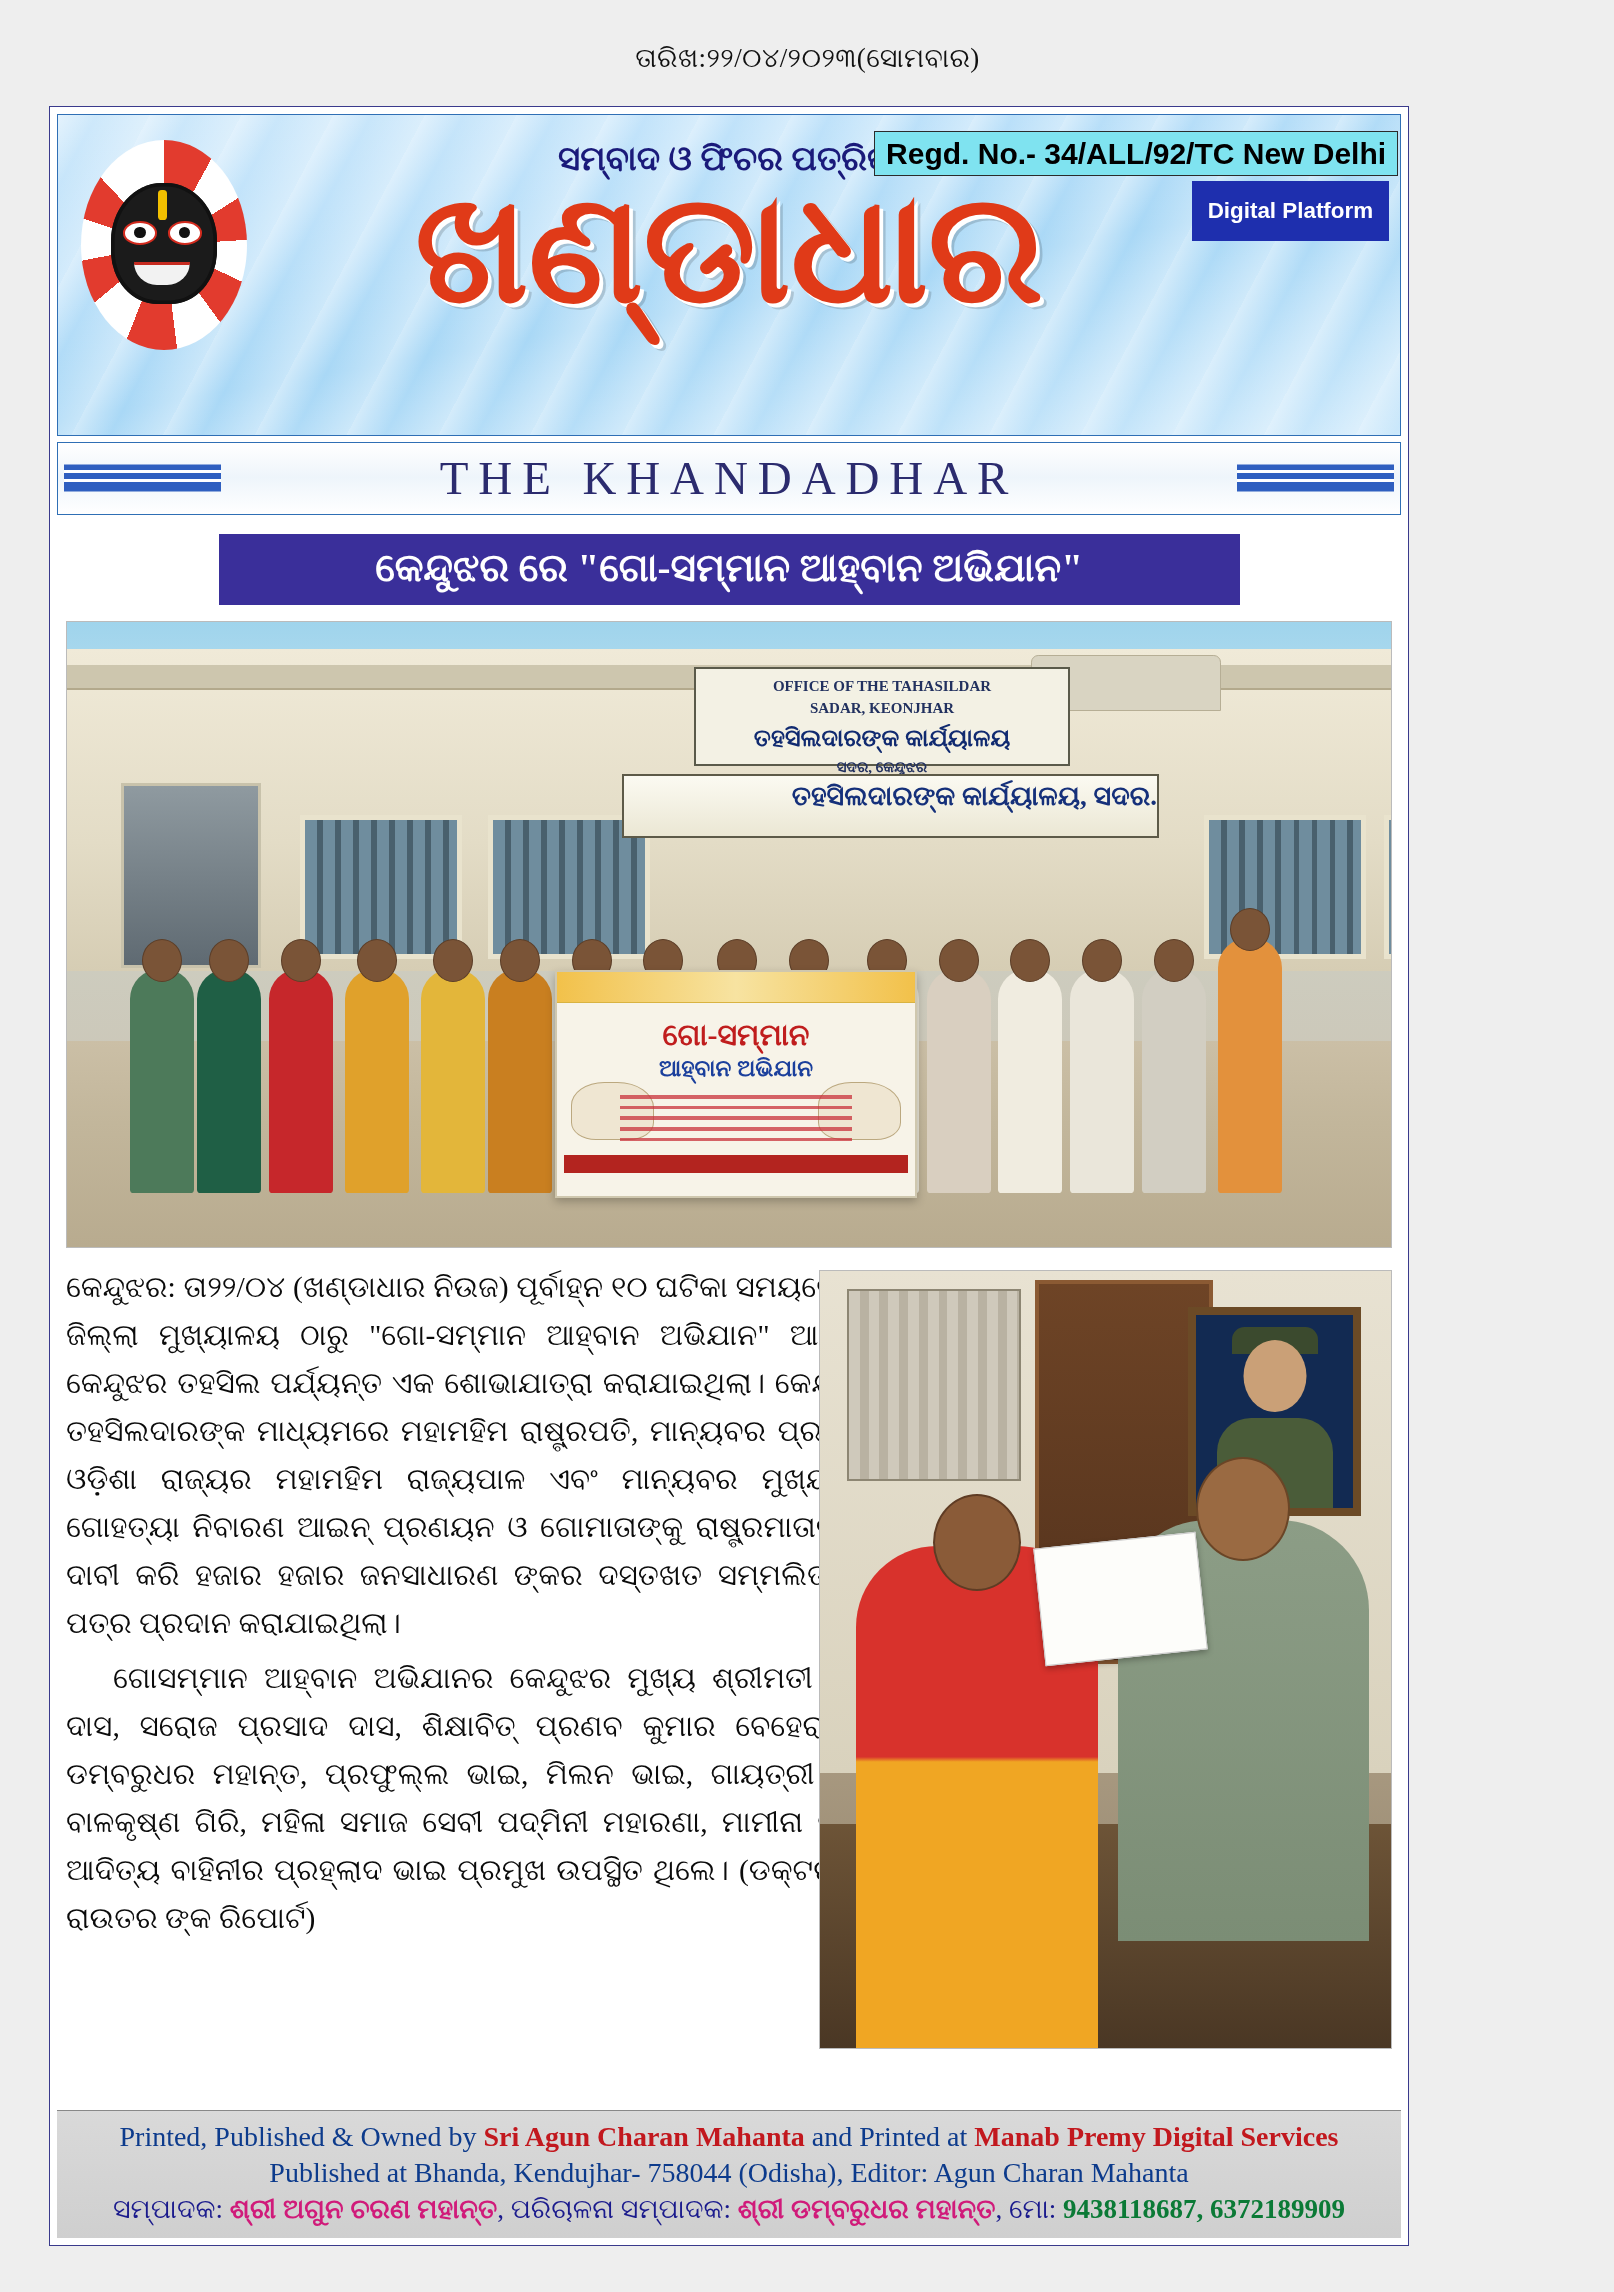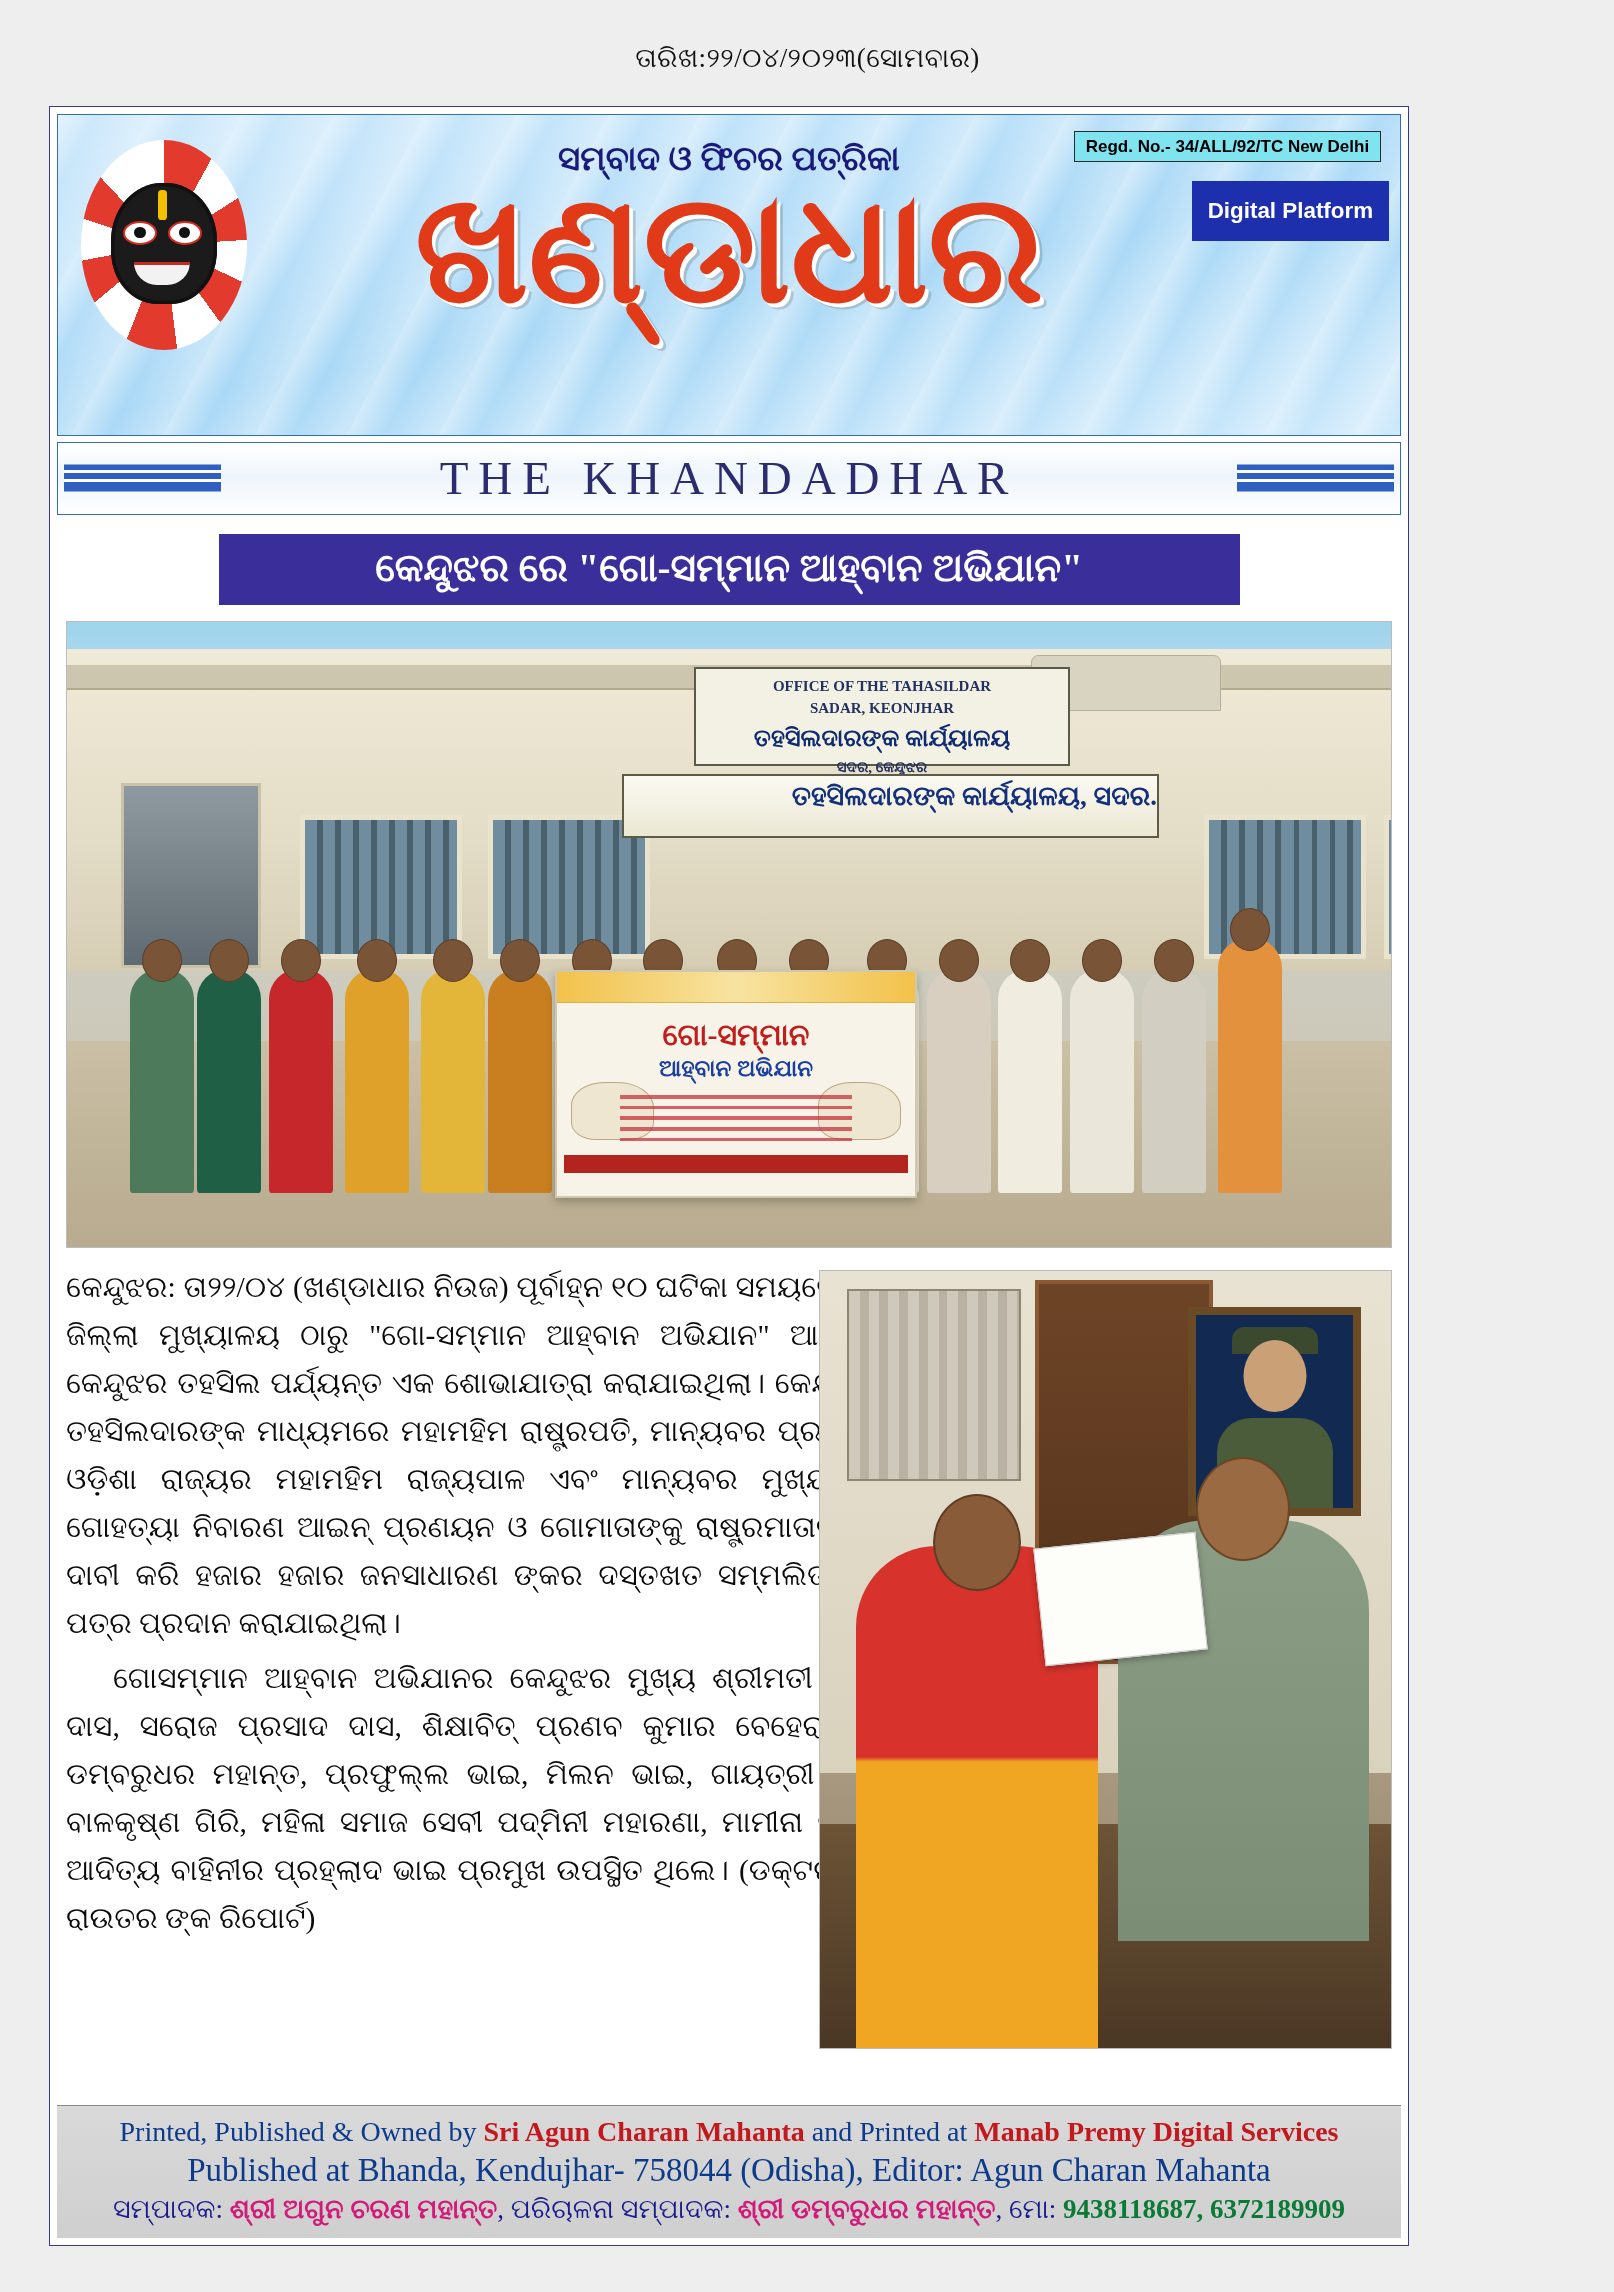--- a/index.html
+++ b/index.html
@@ -132,25 +132,25 @@
     font-family: "Liberation Serif", serif;
     font-size: 152px;
     font-weight: bold;
     line-height: 1.05;
     color: #e03a18;
     text-shadow: 3.6px 3.6px 0 #ffffff, 6.3px 6.3px 0 rgba(0,0,0,0.15);
     white-space: nowrap;
   }
   .regd {
     position: absolute;
-    right: 19px;
+    right: 2px;
     top: 16px;
     background: #7fe3f0;
     color: #000;
-    font-size: 17px;
+    font-size: 30px;
     font-weight: bold;
     padding: 4.5px 10.7px;
     border: 0.9px solid #2b2b2b;
     white-space: nowrap;
   }
   .digital {
     position: absolute;
     right: 10.7px;
     top: 66px;
     background: #1e2fae;
@@ -454,21 +454,21 @@
   }
   .footer .l1 {
     font-family: "Liberation Serif", serif;
     font-size: 28px;
     color: #0d3b8c;
     margin-bottom: 3.6px;
   }
   .footer .l1 .red { color: #c2181e; font-weight: bold; }
   .footer .l2 {
     font-family: "Liberation Serif", serif;
-    font-size: 33px;
+    font-size: 28px;
     color: #0d3b8c;
     margin-bottom: 5.4px;
   }
   .footer .l3 {
     font-family: "Liberation Serif", serif;
     font-size: 27px;
     color: #1a1a8c;
   }
   .footer .l3 .pink { color: #d01b7a; font-weight: bold; }
   .footer .l3 .green { color: #0b7a36; font-weight: bold; }

